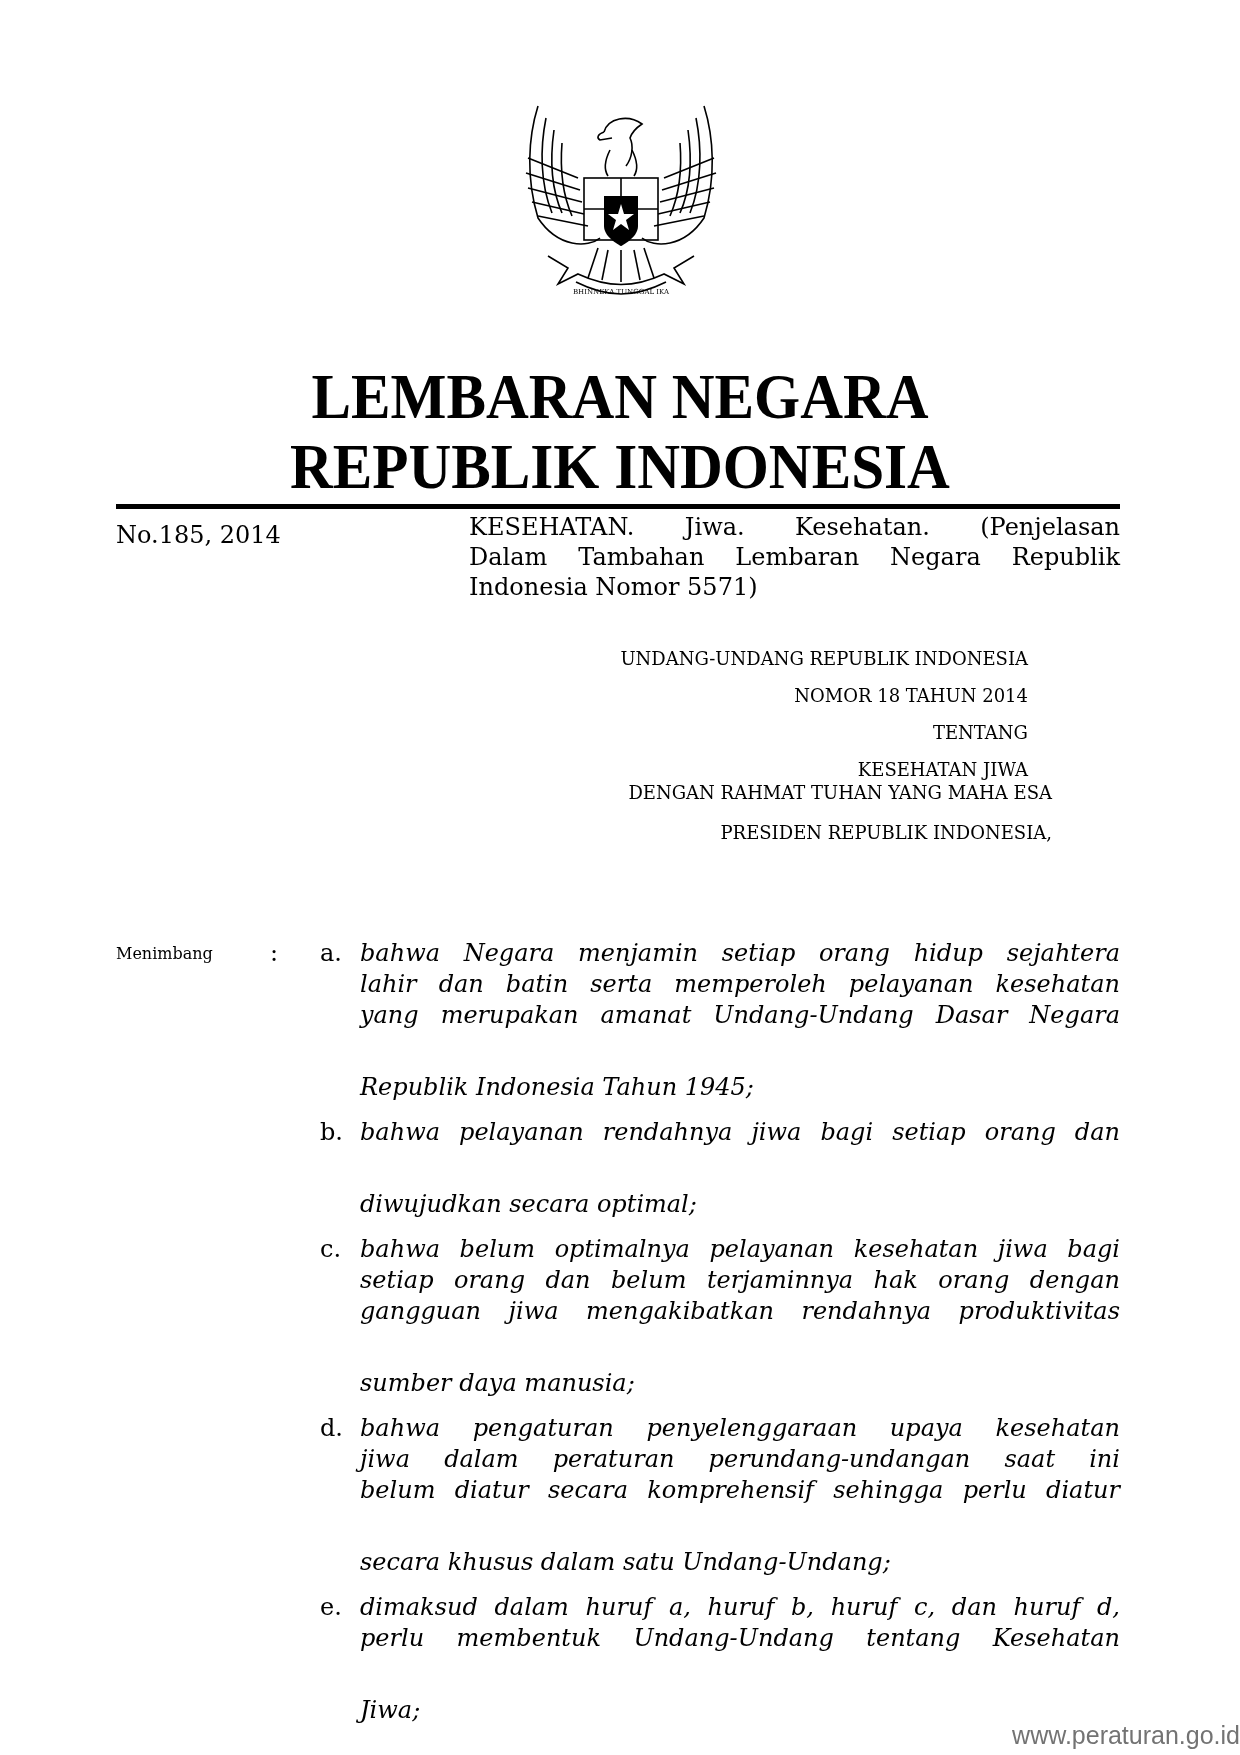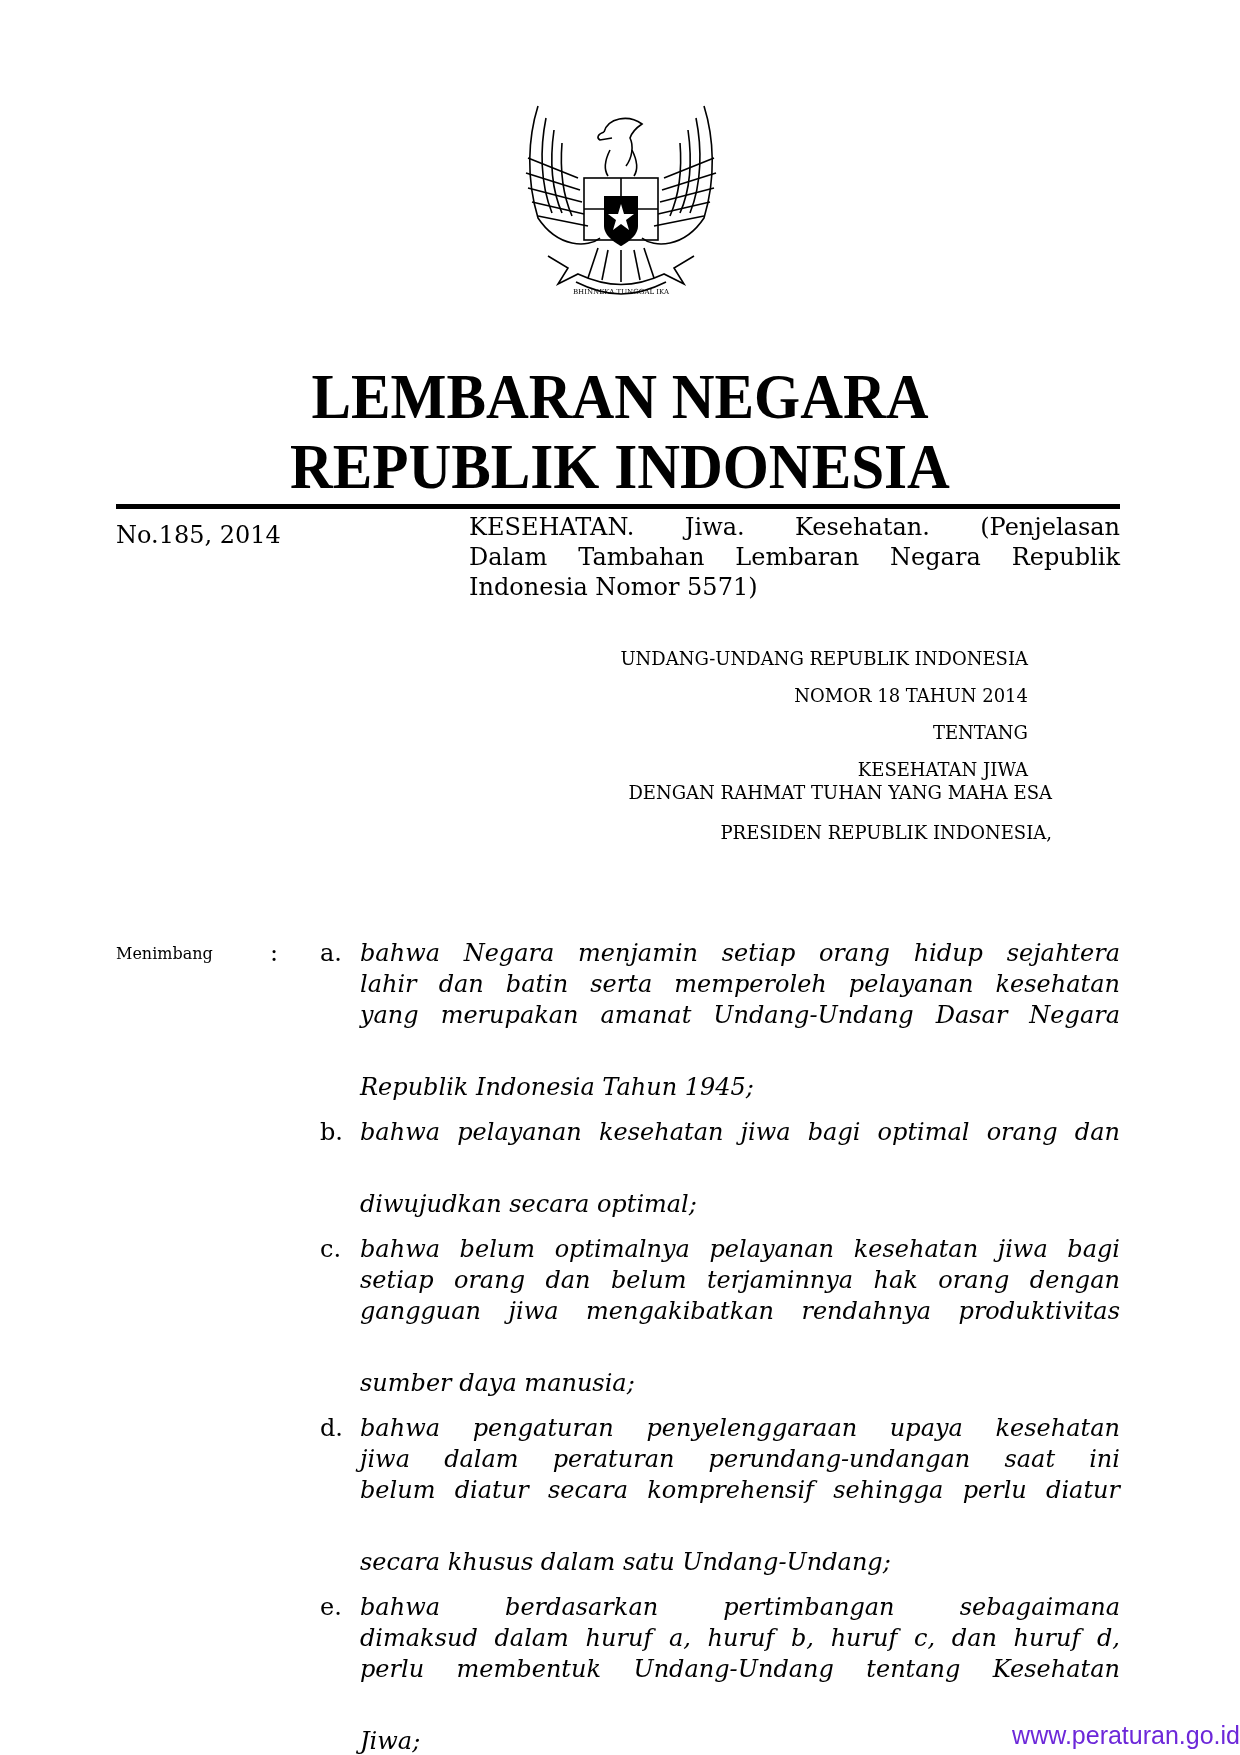--- a/index.html
+++ b/index.html
@@ -25,21 +25,21 @@
     .menimbang-label { position: absolute; left: 116px; top: 938px; font-size: 16px; line-height: 31px; }
     .colon { position: absolute; left: 270px; top: 938px; font-size: 24px; line-height: 31px; }
 
     .items { position: absolute; left: 320px; top: 938px; width: 800px; }
     .item { position: relative; font-size: 24px; line-height: 31px; margin-bottom: 14px; }
     .item .mark { position: absolute; left: 0; top: 0; }
     .item .body { margin-left: 40px; text-align: justify; font-style: italic; }
     .item .body span { display: block; text-align: justify; text-align-last: justify; }
     .item .body span.last { text-align-last: left; margin-top: 41px; }
 
-    .watermark { position: absolute; right: 0; top: 1721px; font-family: "Liberation Sans", sans-serif; font-size: 25px; color: #6d28d9; }
+    .watermark { position: absolute; right: 0; top: 1721px; font-family: "Liberation Sans", sans-serif; font-size: 25px; color: #737373; }
   </style>
 </head>
 <body>
 
 <div class="emblem">
   <svg width="206" height="212" viewBox="0 0 206 212" xmlns="http://www.w3.org/2000/svg">
     <g fill="none" stroke="#000" stroke-width="1.6">
 
       <path d="M20 8 C10 40, 8 80, 20 120 C40 150, 70 150, 82 140"></path>
       <path d="M28 20 C22 50, 22 85, 34 115"></path>
@@ -120,21 +120,21 @@
     <div class="body">
       <span>bahwa Negara menjamin setiap orang hidup sejahtera</span>
       <span>lahir dan batin serta memperoleh pelayanan kesehatan</span>
       <span>yang merupakan amanat Undang-Undang Dasar Negara</span>
       <span class="last">Republik Indonesia Tahun 1945;</span>
     </div>
   </div>
   <div class="item">
     <span class="mark">b.</span>
     <div class="body">
-      <span>bahwa pelayanan kesehatan jiwa bagi optimal orang dan</span>
+      <span>bahwa pelayanan rendahnya jiwa bagi setiap orang dan</span>
       <span class="last">diwujudkan secara optimal;</span>
     </div>
   </div>
   <div class="item">
     <span class="mark">c.</span>
     <div class="body">
       <span>bahwa belum optimalnya pelayanan kesehatan jiwa bagi</span>
       <span>setiap orang dan belum terjaminnya hak orang dengan</span>
       <span>gangguan jiwa mengakibatkan rendahnya produktivitas</span>
       <span class="last">sumber daya manusia;</span>
@@ -145,21 +145,20 @@
     <div class="body">
       <span>bahwa pengaturan penyelenggaraan upaya kesehatan</span>
       <span>jiwa dalam peraturan perundang-undangan saat ini</span>
       <span>belum diatur secara komprehensif sehingga perlu diatur</span>
       <span class="last">secara khusus dalam satu Undang-Undang;</span>
     </div>
   </div>
   <div class="item">
     <span class="mark">e.</span>
     <div class="body">
-      <span>bahwa berdasarkan pertimbangan sebagaimana</span>
       <span>dimaksud dalam huruf a, huruf b, huruf c, dan huruf d,</span>
       <span>perlu membentuk Undang-Undang tentang Kesehatan</span>
       <span class="last">Jiwa;</span>
     </div>
   </div>
 </div>
 
 <div class="watermark">www.peraturan.go.id</div>
 
 </body></html>

